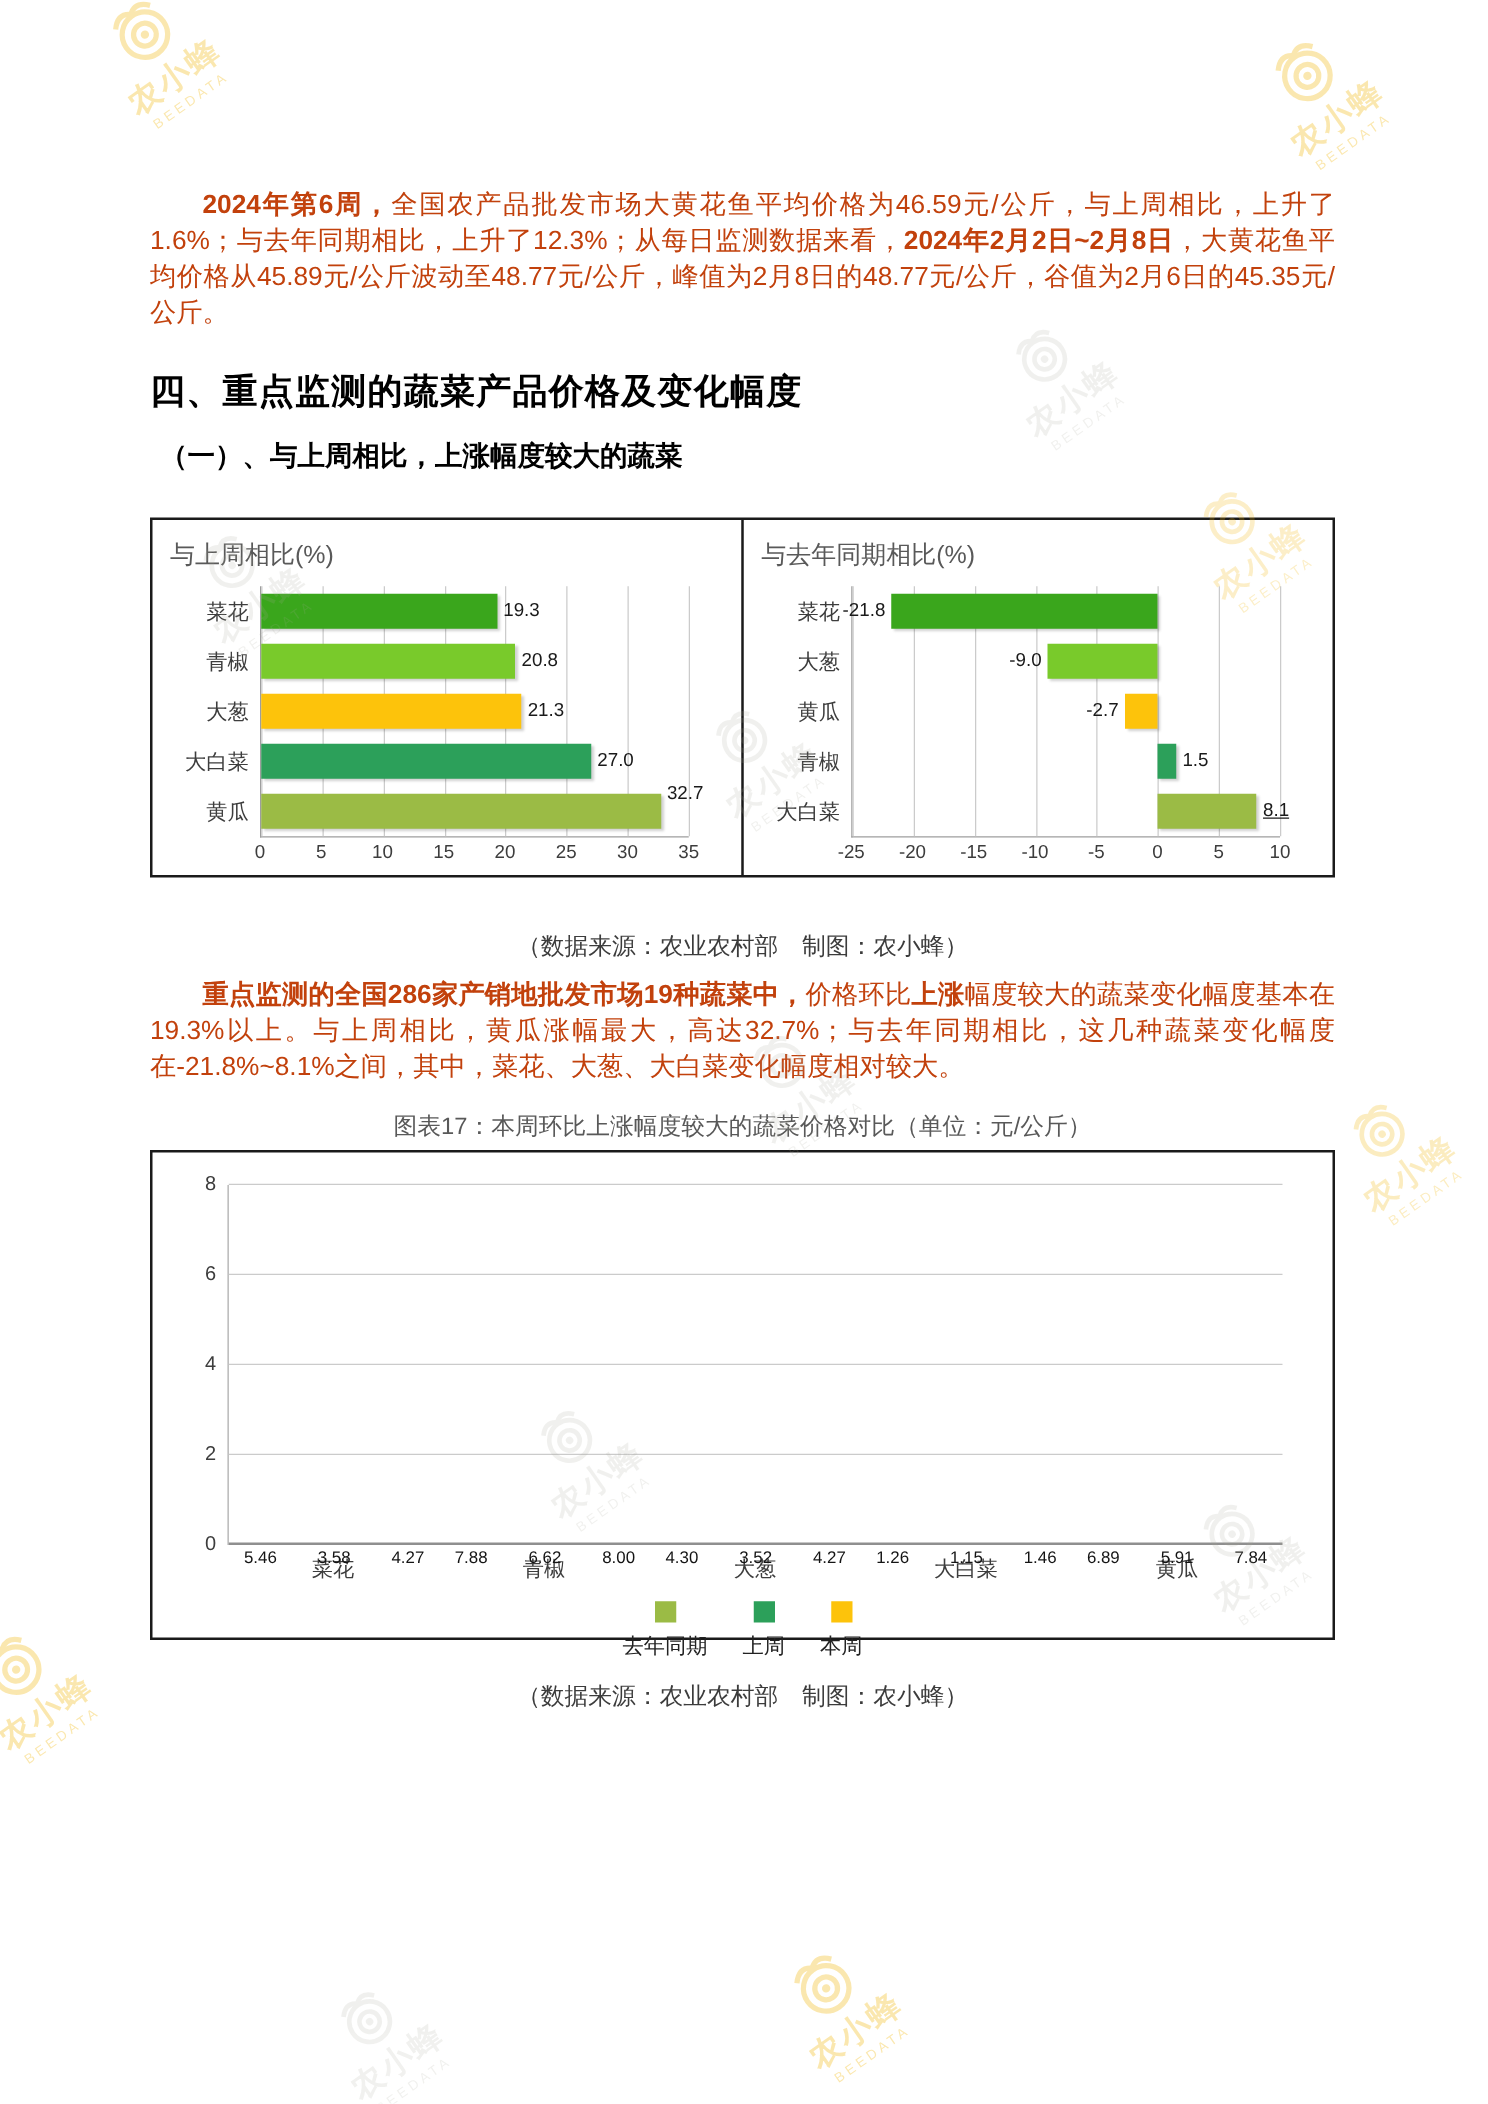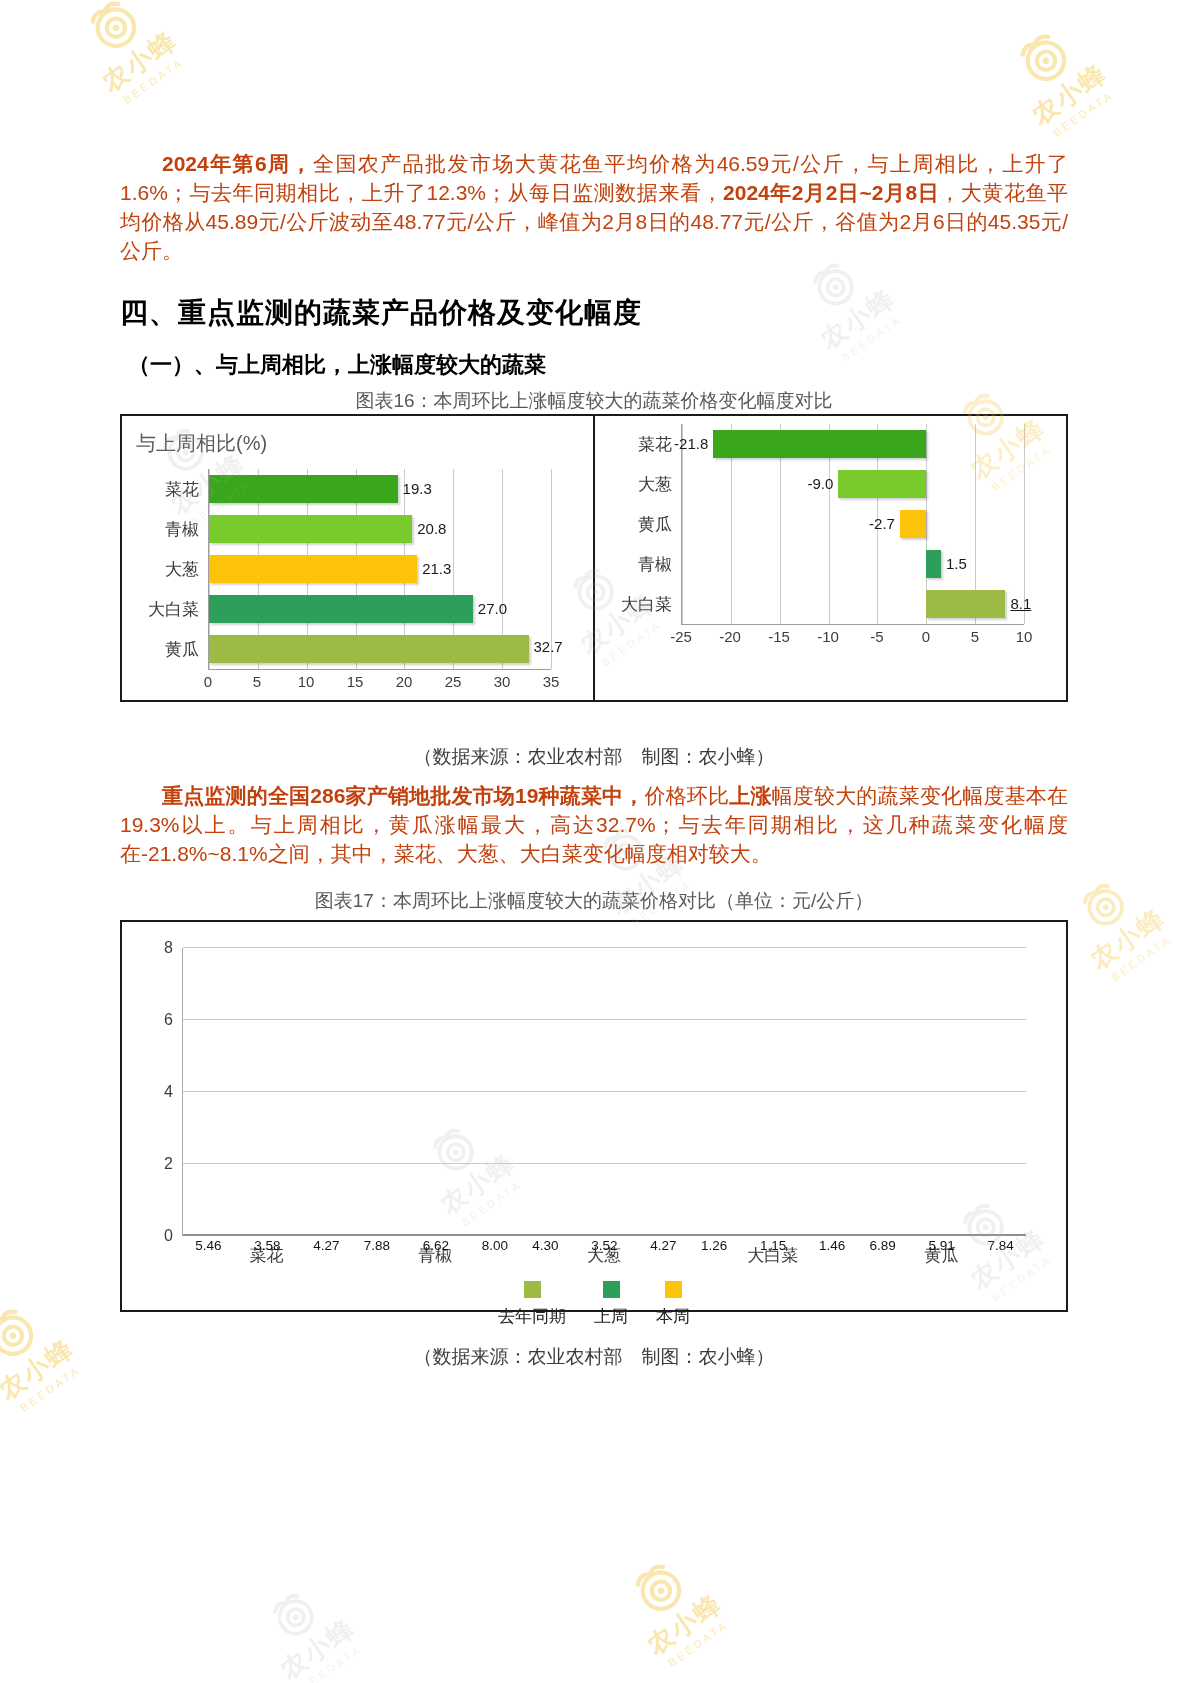--- a/index.html
+++ b/index.html
@@ -203,21 +203,20 @@
     <span class="wmname">农小蜂</span>
     <span class="wmbrand">BEEDATA</span>
   </div>
 
   <div class="abs para" style="left:120px;top:150px;width:948px;"><span class="b">2024年第6周，</span><span>全国农产品批发市场大黄花鱼平均价格为46.59元/公斤，与上周相比，上升了1.6%；与去年同期相比，上升了12.3%；从每日监测数据来看，</span><span class="b">2024年2月2日~2月8日</span><span>，大黄花鱼平均价格从45.89元/公斤波动至48.77元/公斤，峰值为2月8日的48.77元/公斤，谷值为2月6日的45.35元/公斤。</span></div>
 
   <div class="abs sec" style="left:120px;top:294px;">四、重点监测的蔬菜产品价格及变化幅度</div>
 
   <div class="abs sub" style="left:128px;top:350px;">（一）、与上周相比，上涨幅度较大的蔬菜</div>
 
-  <div class="abs figcap" style="left:120px;top:388px;width:948px;">图表16：本周环比上涨幅度较大的蔬菜价格变化幅度对比</div>
 
   <div class="abs figbox fig16" style="left:120px;top:414px;width:948px;height:288px;">
     <div class="panel">
       <div class="ctitle">与上周相比(%)</div>
       <div class="hchart">
         <div class="hlabels">
             <div class="hlabel">菜花</div>
             <div class="hlabel">青椒</div>
             <div class="hlabel">大葱</div>
             <div class="hlabel">大白菜</div>
@@ -235,36 +234,37 @@
               <div class="vgrid" style="left: 100%;"></div>
               <div class="hbar" style="left: 0%; width: 55.1429%; top: 6px; height: 28px; background: rgb(58, 166, 28);"></div>
               <span class="hval" style="top: 6px; left: calc(55.1429% + 5px);">19.3</span>
               <div class="hbar" style="left: 0%; width: 59.4286%; top: 46px; height: 28px; background: rgb(121, 202, 43);"></div>
               <span class="hval" style="top: 46px; left: calc(59.4286% + 5px);">20.8</span>
               <div class="hbar" style="left: 0%; width: 60.8571%; top: 86px; height: 28px; background: rgb(253, 195, 11);"></div>
               <span class="hval" style="top: 86px; left: calc(60.8571% + 5px);">21.3</span>
               <div class="hbar" style="left: 0%; width: 77.1429%; top: 126px; height: 28px; background: rgb(44, 160, 90);"></div>
               <span class="hval" style="top: 126px; left: calc(77.1429% + 5px);">27.0</span>
               <div class="hbar" style="left: 0%; width: 93.4286%; top: 166px; height: 28px; background: rgb(155, 187, 69);"></div>
-              <span class="hval" style="top: 164px; left: calc(93.4286% + 5px);">32.7</span>
+              <span class="hval" style="top: 152px; left: calc(93.4286% + 5px);">32.7</span>
             </div>
           <div class="haxis">
               <span class="htick" style="left: 0%;">0</span>
               <span class="htick" style="left: 14.2857%;">5</span>
               <span class="htick" style="left: 28.5714%;">10</span>
               <span class="htick" style="left: 42.8571%;">15</span>
               <span class="htick" style="left: 57.1429%;">20</span>
               <span class="htick" style="left: 71.4286%;">25</span>
               <span class="htick" style="left: 85.7143%;">30</span>
               <span class="htick" style="left: 100%;">35</span>
             </div>
         </div>
       </div>
     </div>
     <div class="panel">
+      <div class="ctitle">与去年同期相比(%)</div>
       <div class="hchart">
         <div class="hlabels">
             <div class="hlabel">菜花</div>
             <div class="hlabel">大葱</div>
             <div class="hlabel">黄瓜</div>
             <div class="hlabel">青椒</div>
             <div class="hlabel">大白菜</div>
           </div>
         <div class="hplot-outer">
           <div class="hplot">

